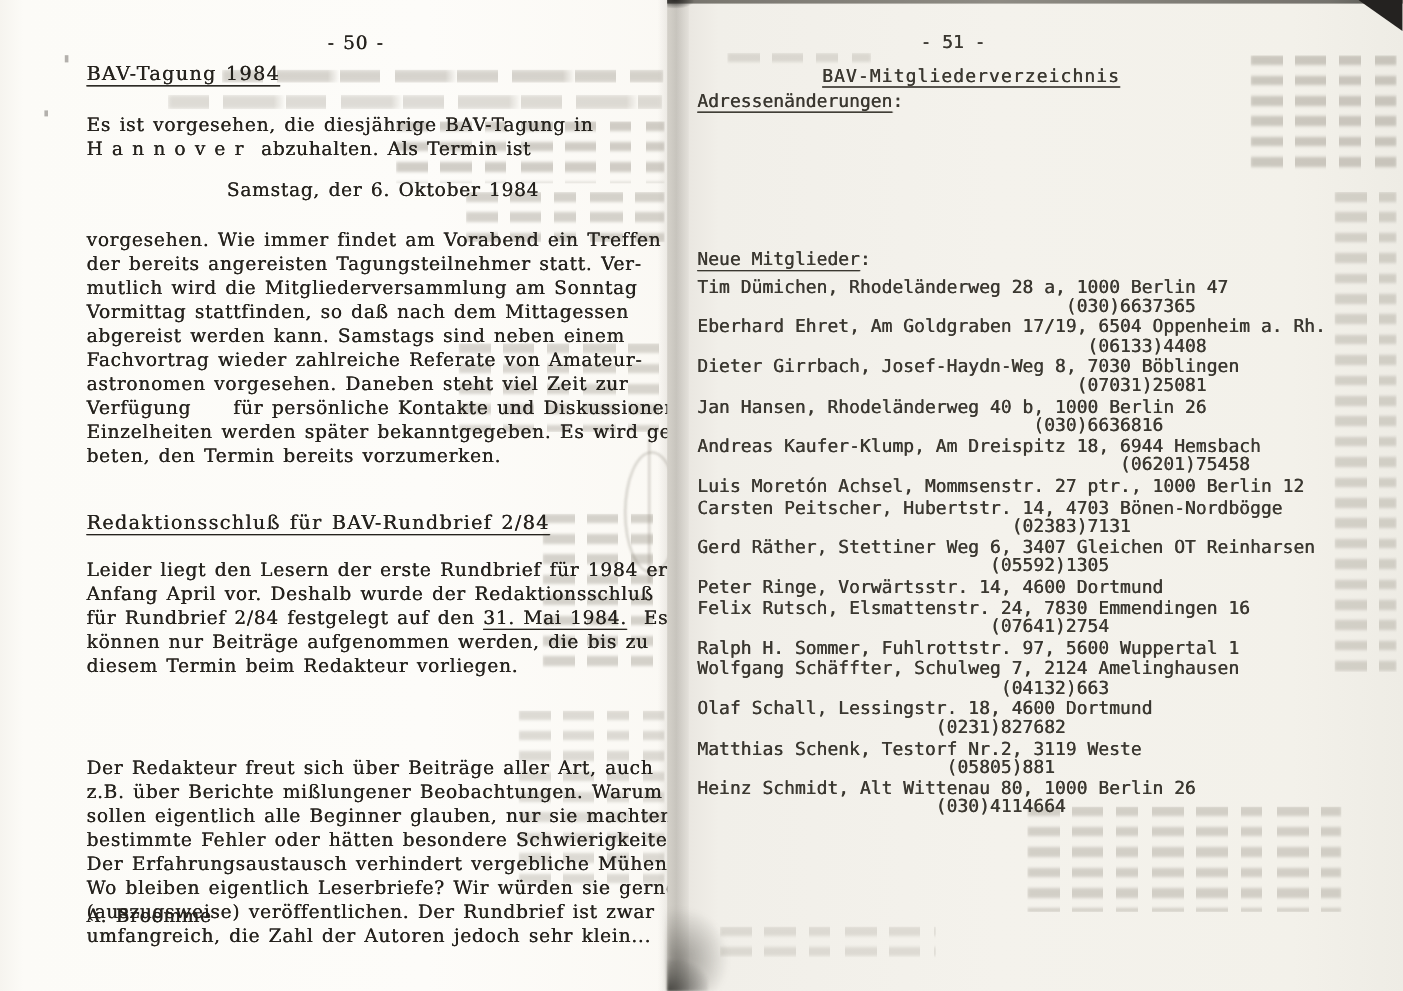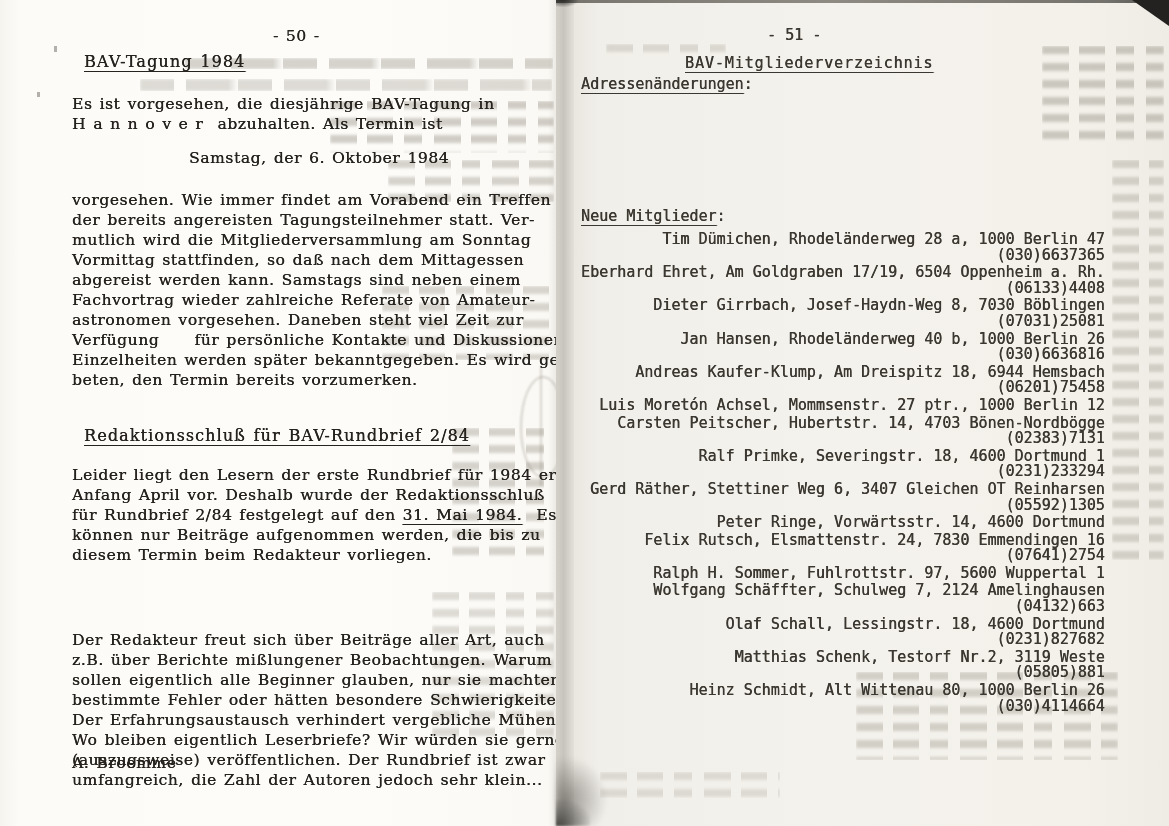--- a/index.html
+++ b/index.html
@@ -69,29 +69,29 @@
     filter:blur(1.1px);
   }
   .ghost-vline{
     position:absolute;pointer-events:none;width:2px;
     background:rgba(125,118,105,.28);filter:blur(1px);
   }
   
   .lp{position:absolute;white-space:pre;color:var(--ink-left,#26231e);
       font:15.5px/20px "DejaVu Serif", serif;letter-spacing:.6px;word-spacing:1.5px;
       text-shadow:.25px 0 0 currentColor;}
-  .lp-heading{text-decoration:underline;text-underline-offset:4px;text-decoration-thickness:1.2px;letter-spacing:1.1px;font-size:16px;margin-left:12px;}
+  .lp-heading{text-decoration:underline;text-underline-offset:4px;text-decoration-thickness:1.2px;letter-spacing:1.1px;font-size:16px;}
   .lp .u{text-decoration:underline;text-underline-offset:3.5px;text-decoration-thickness:1.2px;}
   
   .rp{position:absolute;white-space:pre;color:var(--ink-right,#3b3831);
       font:15px/16.4px "DejaVu Sans Mono","Liberation Mono",monospace;
       text-shadow:.35px 0 0 currentColor;}
   .rp-heading .u{text-decoration:underline;text-underline-offset:3.5px;text-decoration-thickness:1.4px;}
   .rp-main-heading{letter-spacing:.9px;}
-  .members .member{white-space:pre;line-height:15.6px;margin-bottom:2px;text-align:right;}
+  .members .member{white-space:pre;line-height:15.6px;margin-bottom:2px;}
 </style>
 </head>
 <body>
 
 <div class="page page-left">
 
   <div class="ghost-line" style="left:185px;top:58px;width:368px;height:11px;opacity:.30;"></div>
   <div class="ghost-line" style="left:140px;top:79px;width:412px;height:12px;opacity:.24;"></div>
   <div class="ghost" style="left:330px;top:101px;width:224px;height:52px;opacity:.34;"></div>
   <div class="ghost" style="left:388px;top:160px;width:166px;height:42px;opacity:.30;"></div>
@@ -159,22 +159,21 @@
 
 
   <div class="rp rp-heading" style="left:25px;top:208px;"><span class="u">Neue Mitglieder</span><span>:</span></div>
 
   <div class="rp members" style="left:25px;top:232px;"><div class="member">Tim Dümichen, Rhodeländerweg 28 a, 1000 Berlin 47
                                   (030)6637365</div><div class="member">Eberhard Ehret, Am Goldgraben 17/19, 6504 Oppenheim a. Rh.
                                     (06133)4408</div><div class="member">Dieter Girrbach, Josef-Haydn-Weg 8, 7030 Böblingen
                                    (07031)25081</div><div class="member">Jan Hansen, Rhodeländerweg 40 b, 1000 Berlin 26
                                (030)6636816</div><div class="member">Andreas Kaufer-Klump, Am Dreispitz 18, 6944 Hemsbach
                                        (06201)75458</div><div class="member">Luis Moretón Achsel, Mommsenstr. 27 ptr., 1000 Berlin 12</div><div class="member">Carsten Peitscher, Hubertstr. 14, 4703 Bönen-Nordbögge
-                             (02383)7131</div><div class="member">Ralf Primke, Severingstr. 18, 4600 Dortmund 1
-                          (0231)233294</div><div class="member">Gerd Räther, Stettiner Weg 6, 3407 Gleichen OT Reinharsen
+                             (02383)7131</div><div class="member">Gerd Räther, Stettiner Weg 6, 3407 Gleichen OT Reinharsen
                            (05592)1305</div><div class="member">Peter Ringe, Vorwärtsstr. 14, 4600 Dortmund</div><div class="member">Felix Rutsch, Elsmattenstr. 24, 7830 Emmendingen 16
                            (07641)2754</div><div class="member">Ralph H. Sommer, Fuhlrottstr. 97, 5600 Wuppertal 1</div><div class="member">Wolfgang Schäffter, Schulweg 7, 2124 Amelinghausen
                             (04132)663</div><div class="member">Olaf Schall, Lessingstr. 18, 4600 Dortmund
                       (0231)827682</div><div class="member">Matthias Schenk, Testorf Nr.2, 3119 Weste
                        (05805)881</div><div class="member">Heinz Schmidt, Alt Wittenau 80, 1000 Berlin 26
                       (030)4114664</div></div>
 </div>
 
 <div class="gutter"></div>
 <div class="top-edge"></div>

